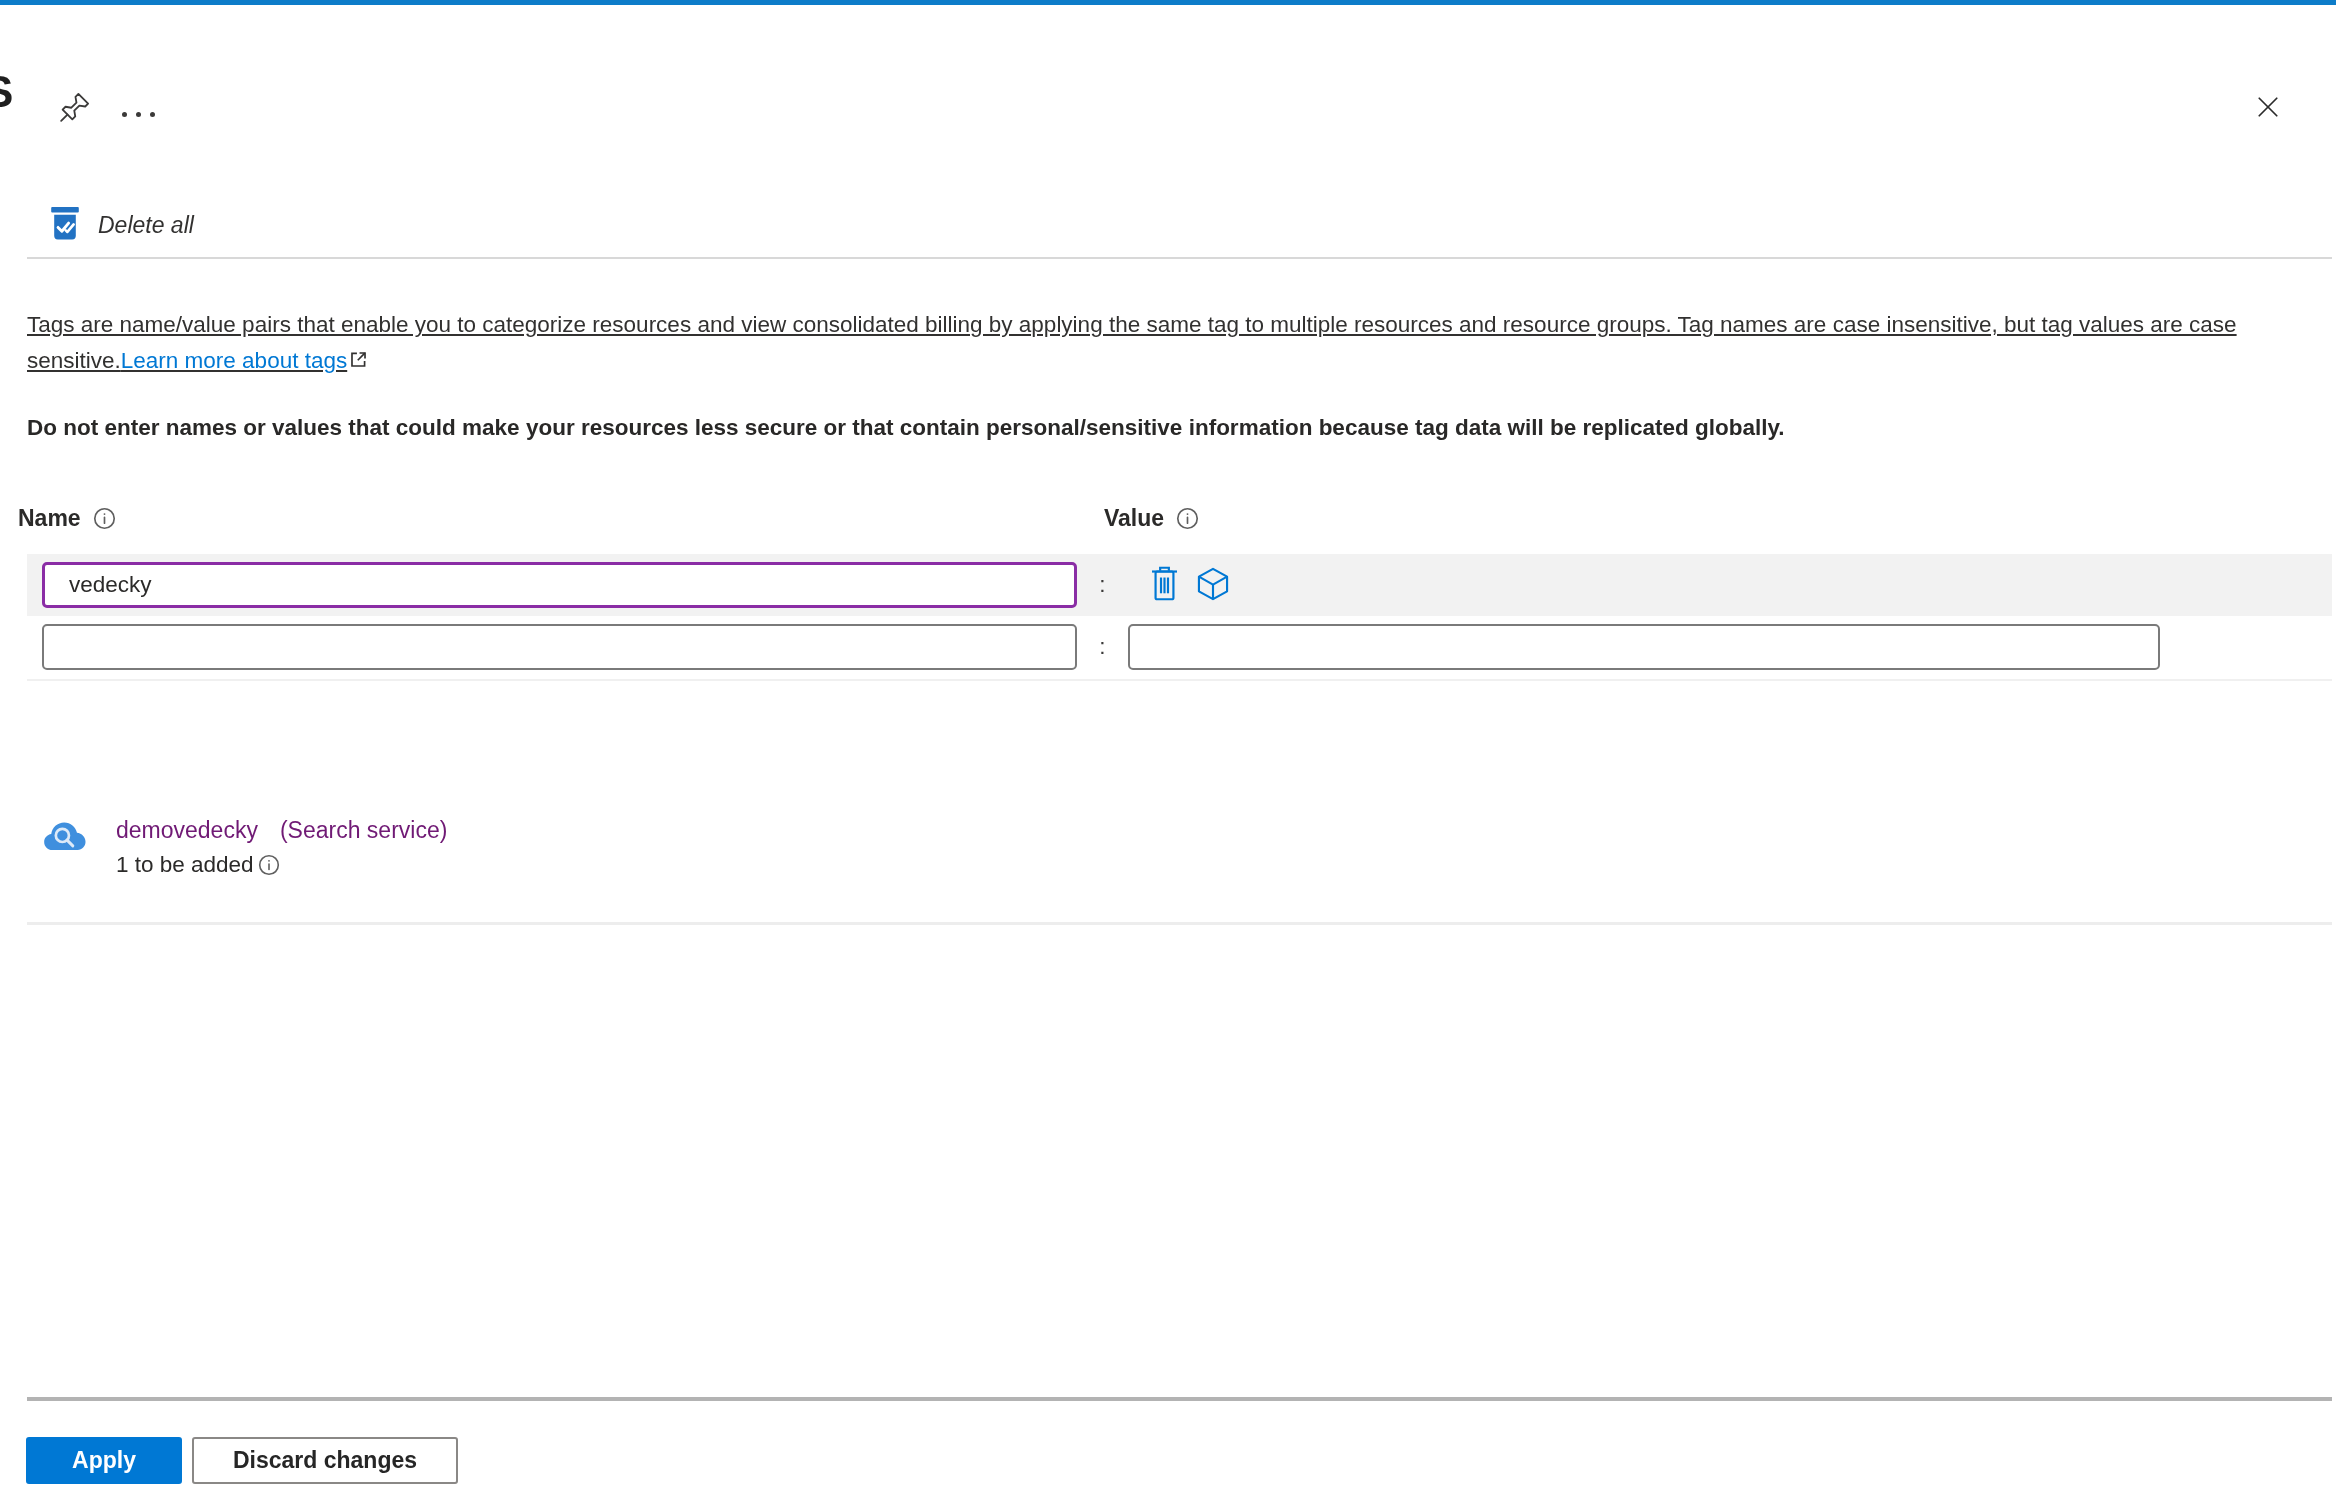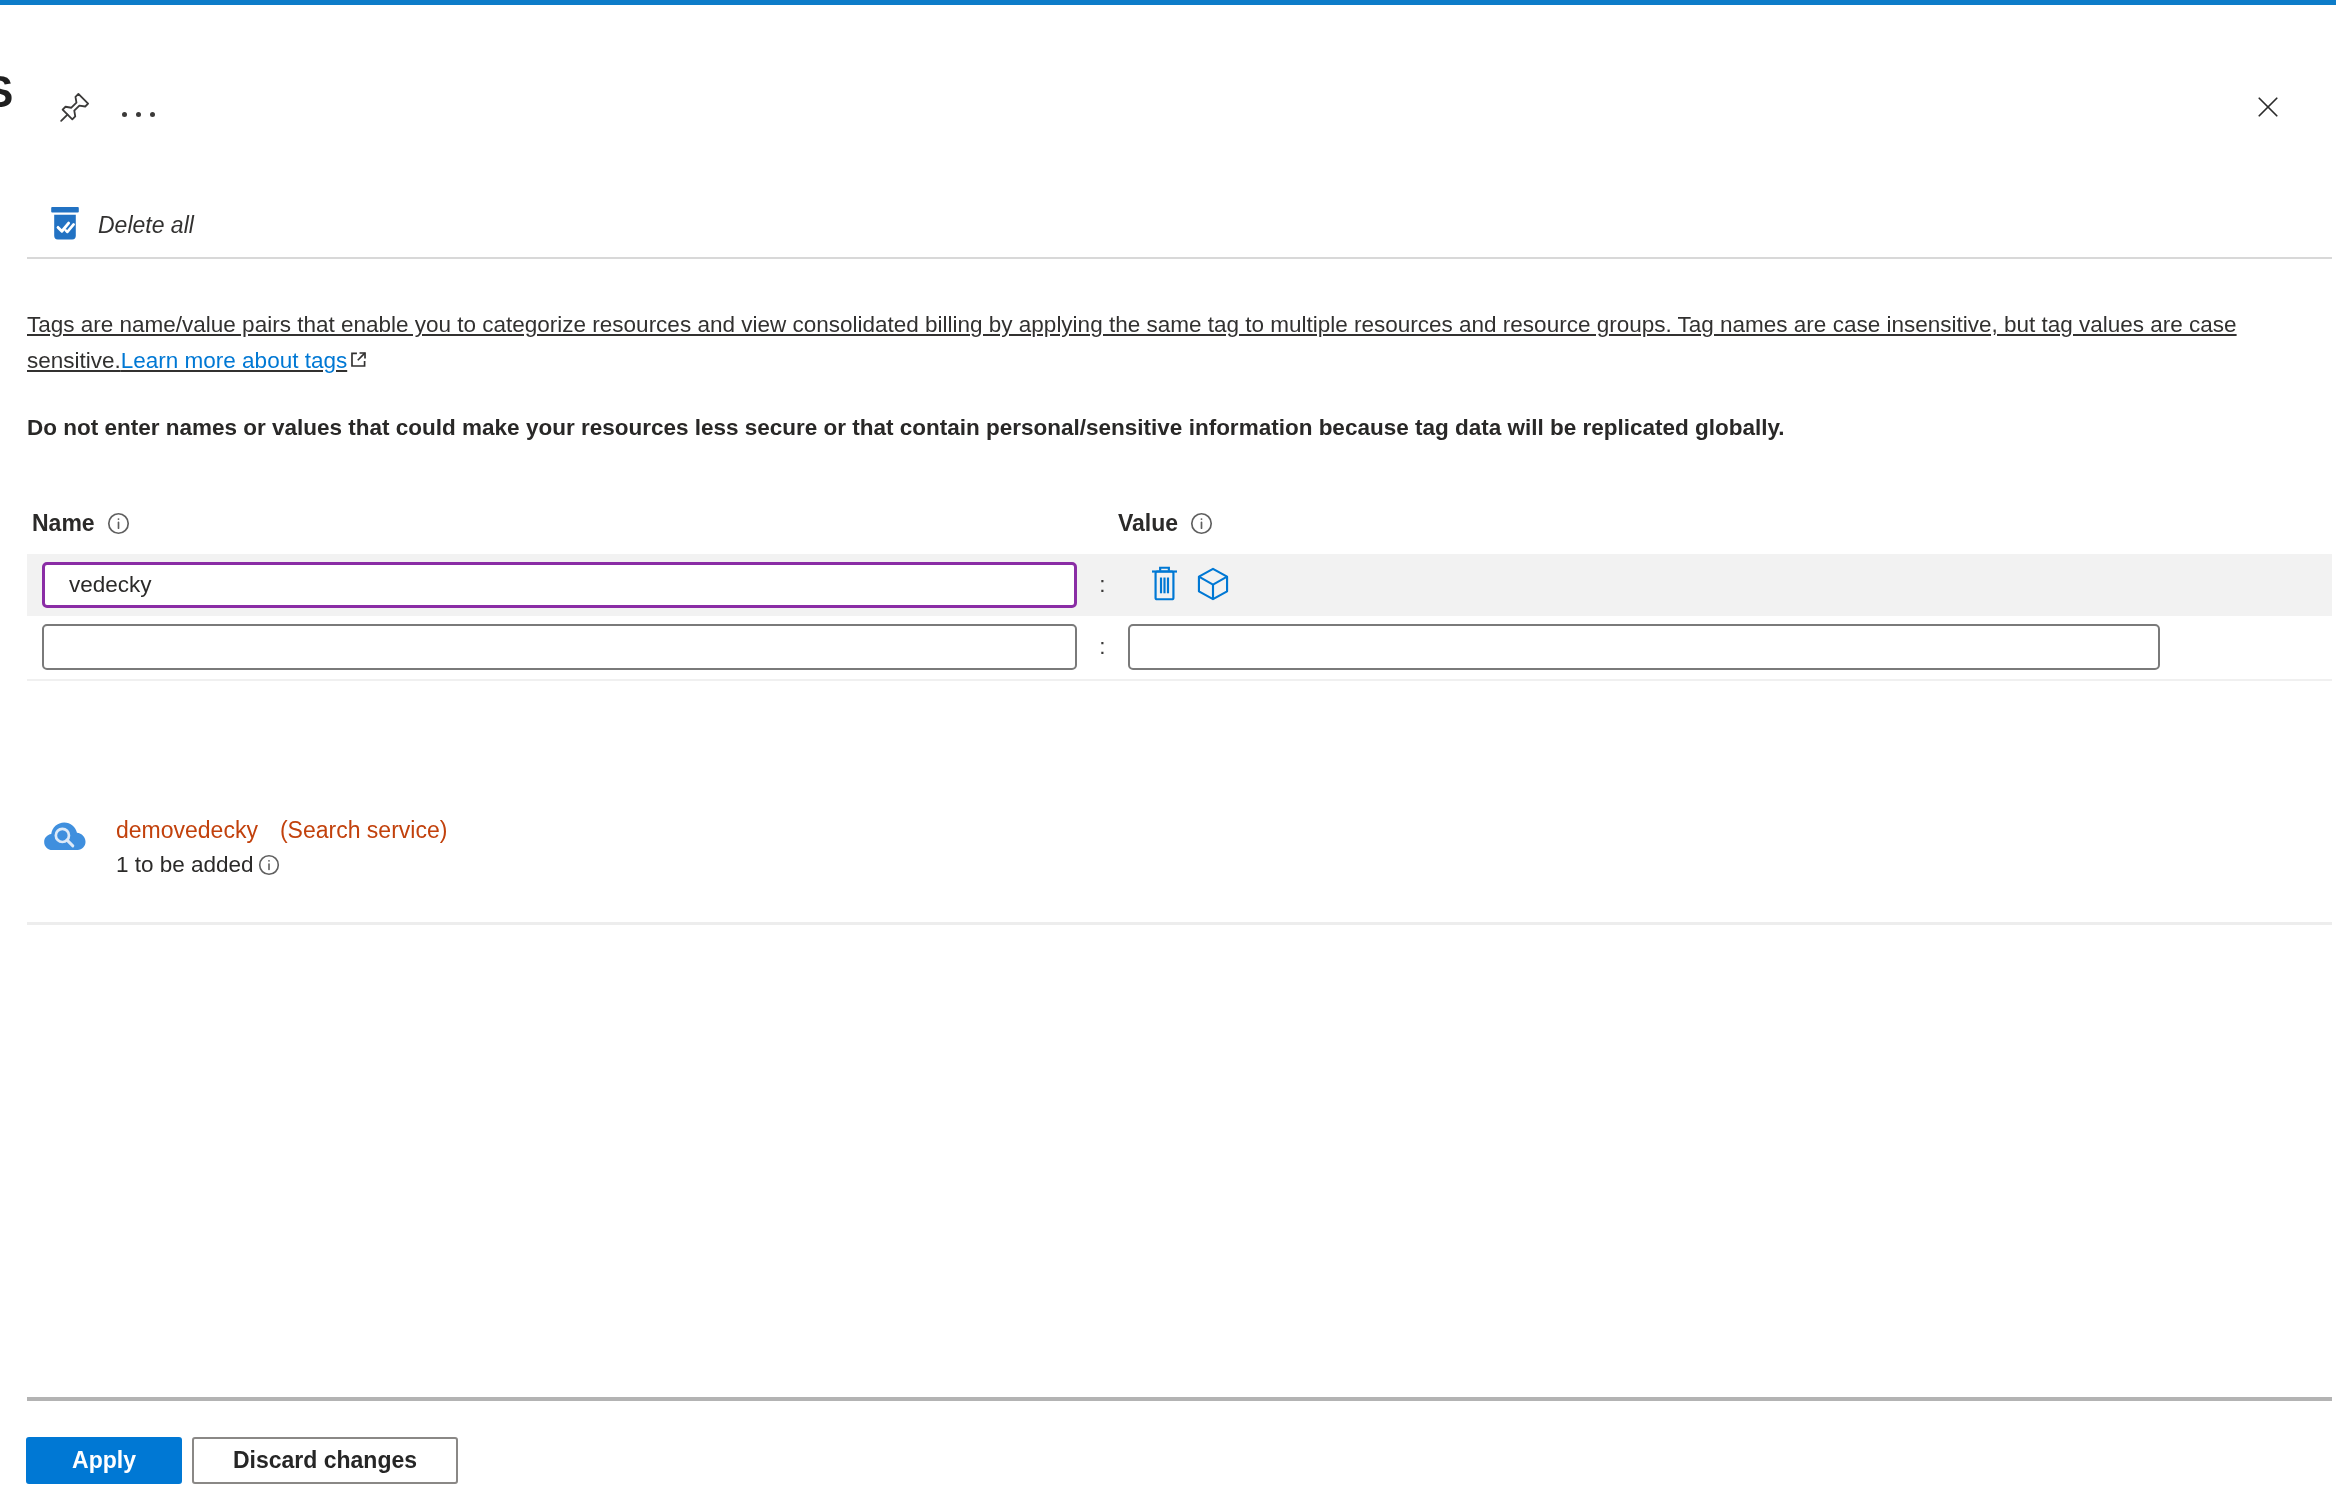--- a/index.html
+++ b/index.html
@@ -28,42 +28,42 @@
   .divider.section { background:#ededed; height:3px; margin-top:44px; }
   .divider.footer-div { background:#b3b3b3; height:4px; }
 
   
   .intro { margin:48px 26px 0 27px; font-size:22.5px; line-height:36px; max-width:2310px;text-decoration:underline; }
   .intro a { color:#0078d4; text-decoration:none; cursor:pointer; }
   .ext-icon { display:inline-block; vertical-align:-2px; margin-left:1px; }
   .warning { margin:32px 26px 0 27px; font-size:22.5px; line-height:30px; font-weight:600; color:#292827; }
 
   
-  .grid-headers { margin:62px 0 0 32px; display:flex; align-items:center; height:36px; }
+  .grid-headers { margin:62px 0 0 18px; display:flex; align-items:flex-start; height:36px; }
   .hdr-cell { display:flex; align-items:center; gap:12px; font-size:23px; font-weight:600; color:#2b2a29; }
   .hdr-cell.name-cell { width:1086px; }
   .info-icon { display:inline-flex; cursor:pointer; }
   .tag-rows { margin-top:13px; flex:none; }
   .tag-row { display:flex; align-items:center; margin:0 4px 0 27px; padding-left:15px; }
   .tag-row.modified { background:#f2f2f2; height:62px; }
   .tag-row.empty { height:54px; margin-top:4px; }
   .tag-input { height:46px; border-radius:5px; font:inherit; font-size:22.5px; color:#2b2a29;
                padding:0 24px; outline:none; background:#fff; }
   .name-input { width:1035px; }
   .value-input { width:1032px; }
   .tag-row.modified .tag-input { border:3px solid #8a2da5; }
   .tag-row.empty .tag-input { border:2px solid #7a7a7a; }
   .colon-cell { width:51px; text-align:center; font-size:22.5px; color:#3b3a39; }
   .row-actions { display:flex; align-items:center; gap:10px; margin-left:18px; }
   .icon-btn { background:none; border:none; cursor:pointer; padding:2px; display:flex; }
 
   
   .resource { margin:134px 0 0 40px; display:flex; gap:26px; flex:none; }
   .res-lines { display:flex; flex-direction:column; gap:8px; padding-top:2px; }
-  .res-line1 { display:flex; gap:22px; align-items:baseline; font-size:23px; color:#c2410c; }
+  .res-line1 { display:flex; gap:22px; align-items:baseline; font-size:23px; color:#701a75; }
   .res-line2 { display:flex; gap:4px; align-items:center; font-size:22.5px; color:#2b2a29; }
 
   .flex-spacer { flex:1; }
 
   
   .footer { margin:36px 0 28px 26px; display:flex; gap:10px; flex:none; }
   .btn { height:47px; font:inherit; font-size:23px; font-weight:600; border-radius:3px; cursor:pointer; }
   .btn-primary { width:156px; background:#0078d4; color:#ffffff; border:2px solid #0078d4; }
   .btn-secondary { width:266px; background:#ffffff; color:#262626; border:2px solid #8a8886; }
 </style>

